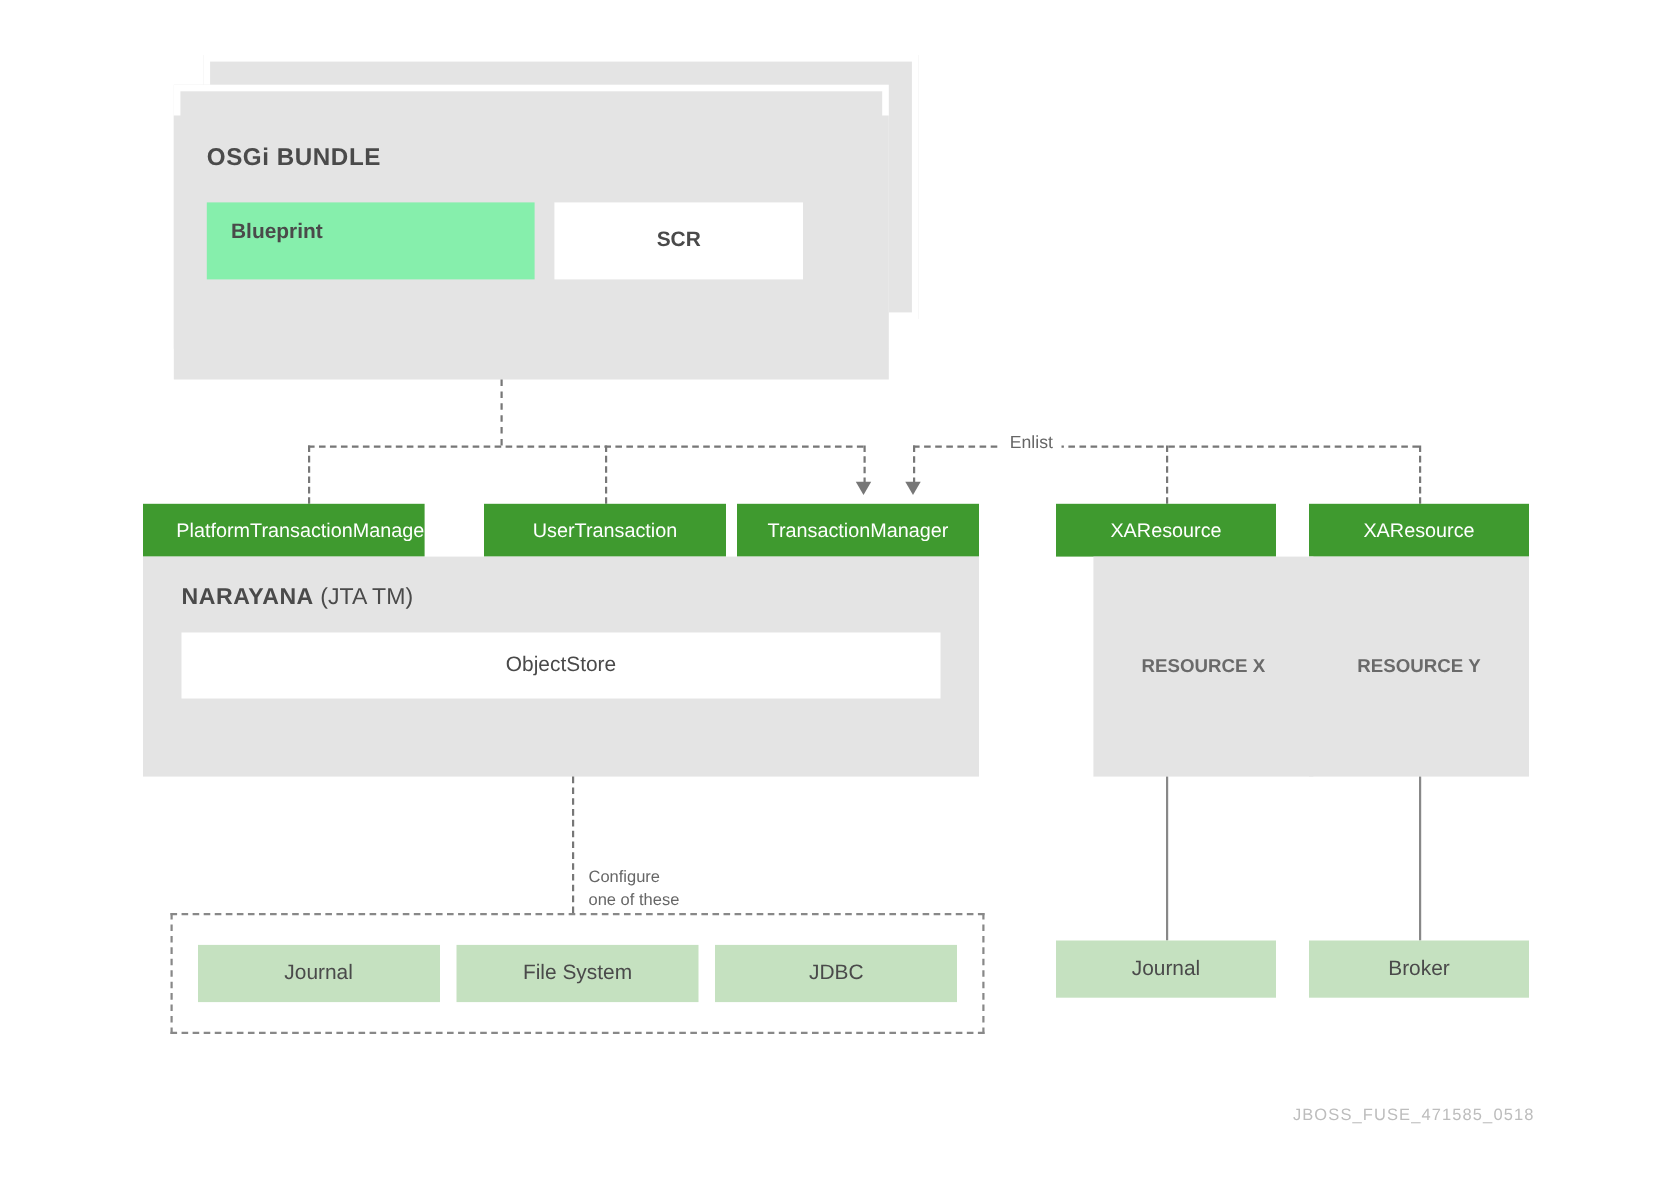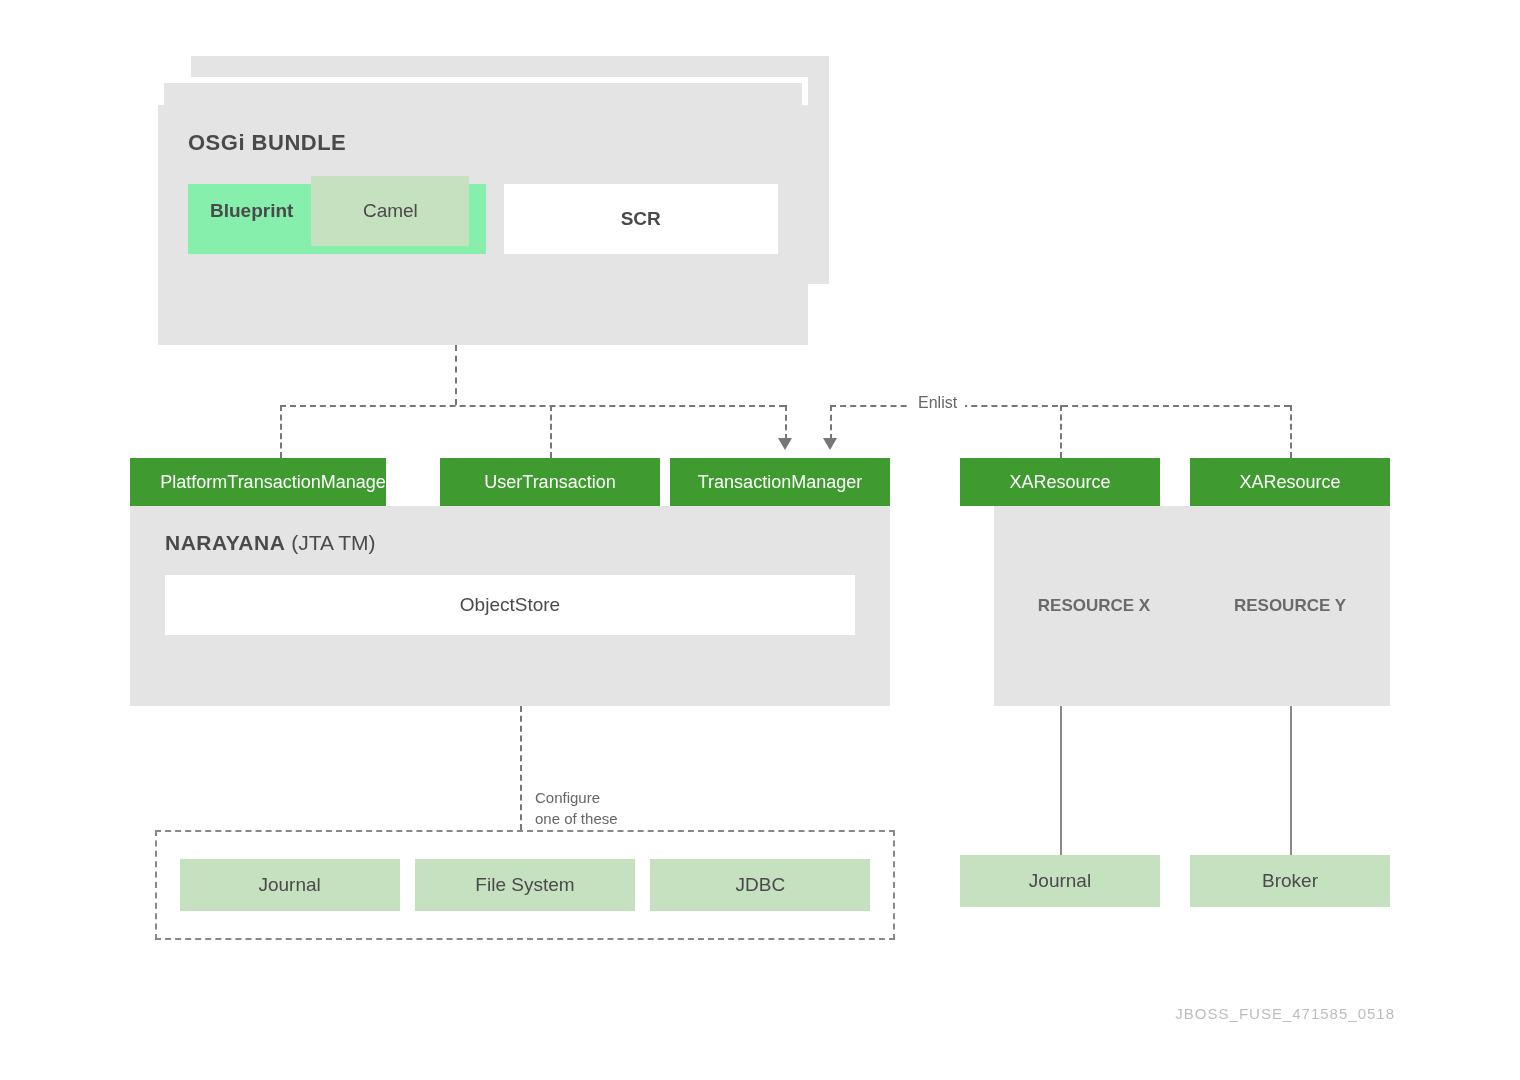--- a/index.html
+++ b/index.html
@@ -64,21 +64,21 @@
   }
   .scr-box {
     background: #fff;
     height: 70px;
     display: flex;
     align-items: center;
     justify-content: center;
     font-size: 19px;
     font-weight: 600;
     color:#4a4a4a;
-    width: 275px;
+    width: 226px;
   }
 
   .green-header {
     position: absolute;
     height: 48px;
     background: #3f9a2f;
     color: #fff;
     font-size: 18px;
     display: flex;
     align-items: center;
@@ -184,21 +184,20 @@
 
 <div class="container">
 
   <div class="stack3"></div>
   <div class="stack2"></div>
   <div class="osgi-bundle">
     <div class="osgi-title">OSGi BUNDLE</div>
     <div class="osgi-row">
       <div class="blueprint-box">
         <span class="blueprint-label">Blueprint</span>
-        <div class="camel-box">Camel</div>
       </div>
       <div class="scr-box">SCR</div>
     </div>
   </div>
 
   <div class="dashed-line-v" style="left:325px; top:295px; height:60px;"></div>
   <div class="dashed-line-h" style="left:150px; top:355px; width:505px;"></div>
   <div class="dashed-line-v" style="left:150px; top:355px; height:53px;"></div>
   <div class="dashed-line-v" style="left:420px; top:355px; height:53px;"></div>
   <div class="dashed-line-v" style="left:655px; top:355px; height:35px;"></div>

